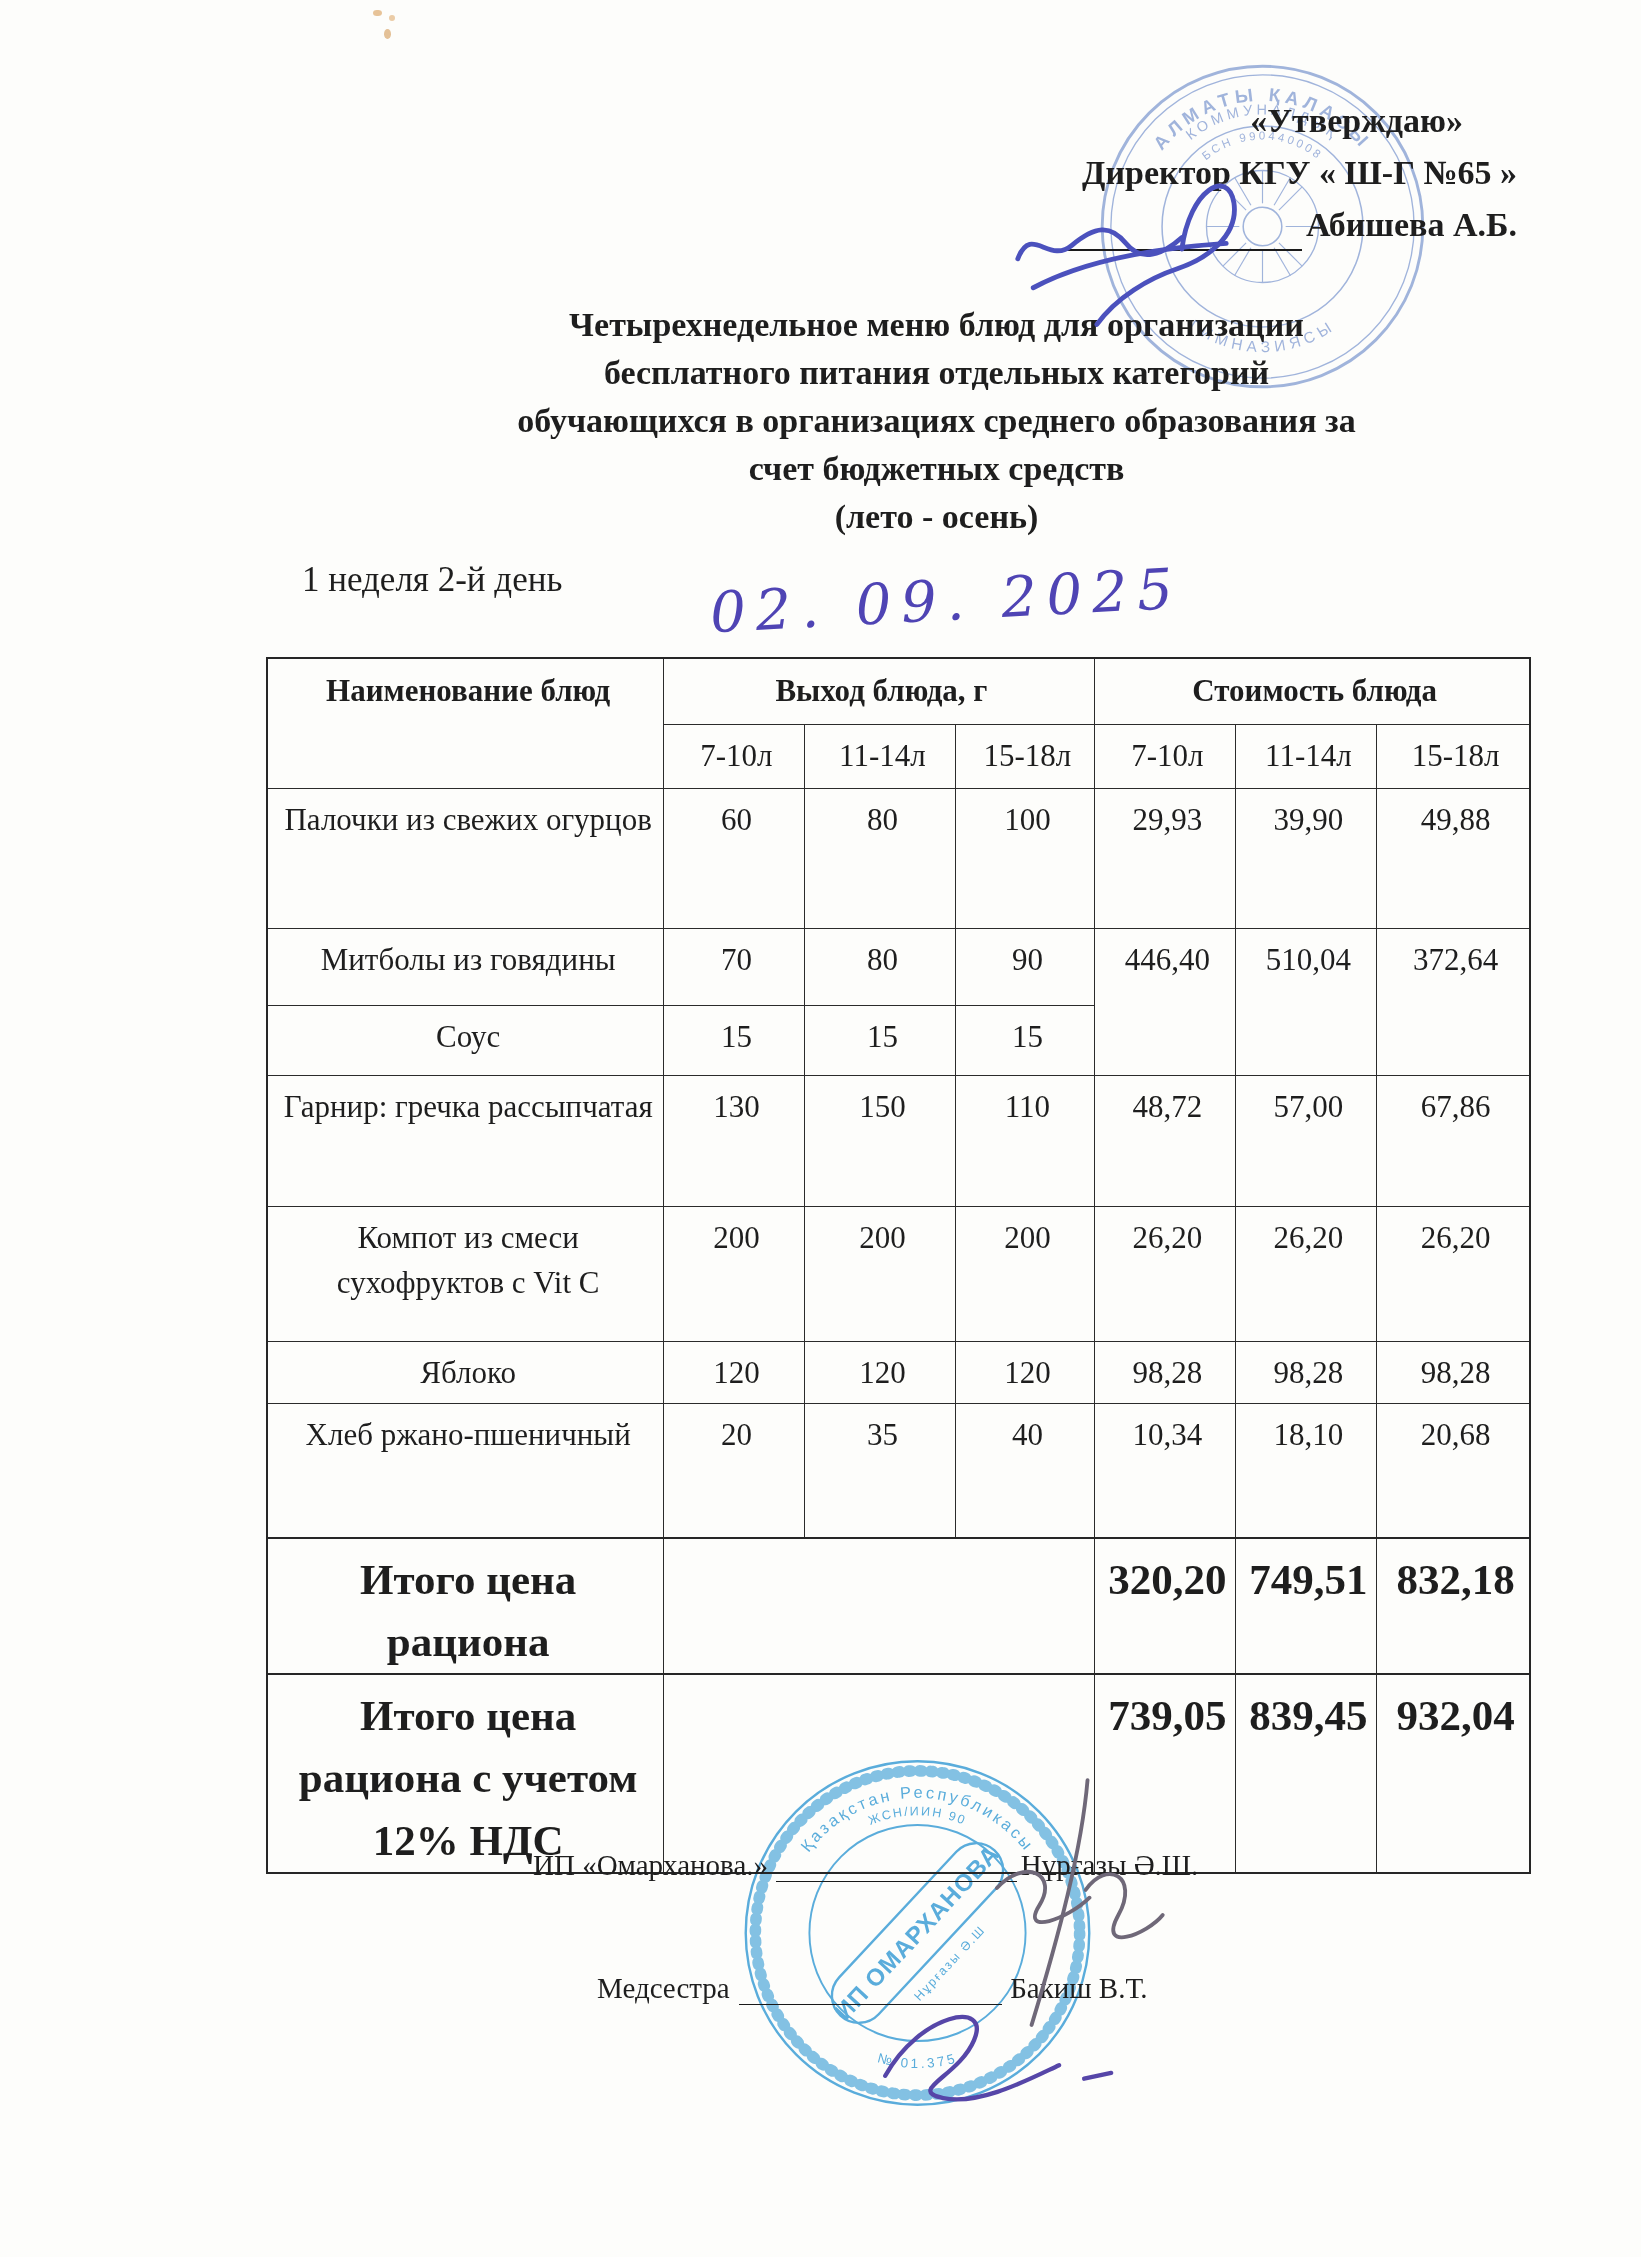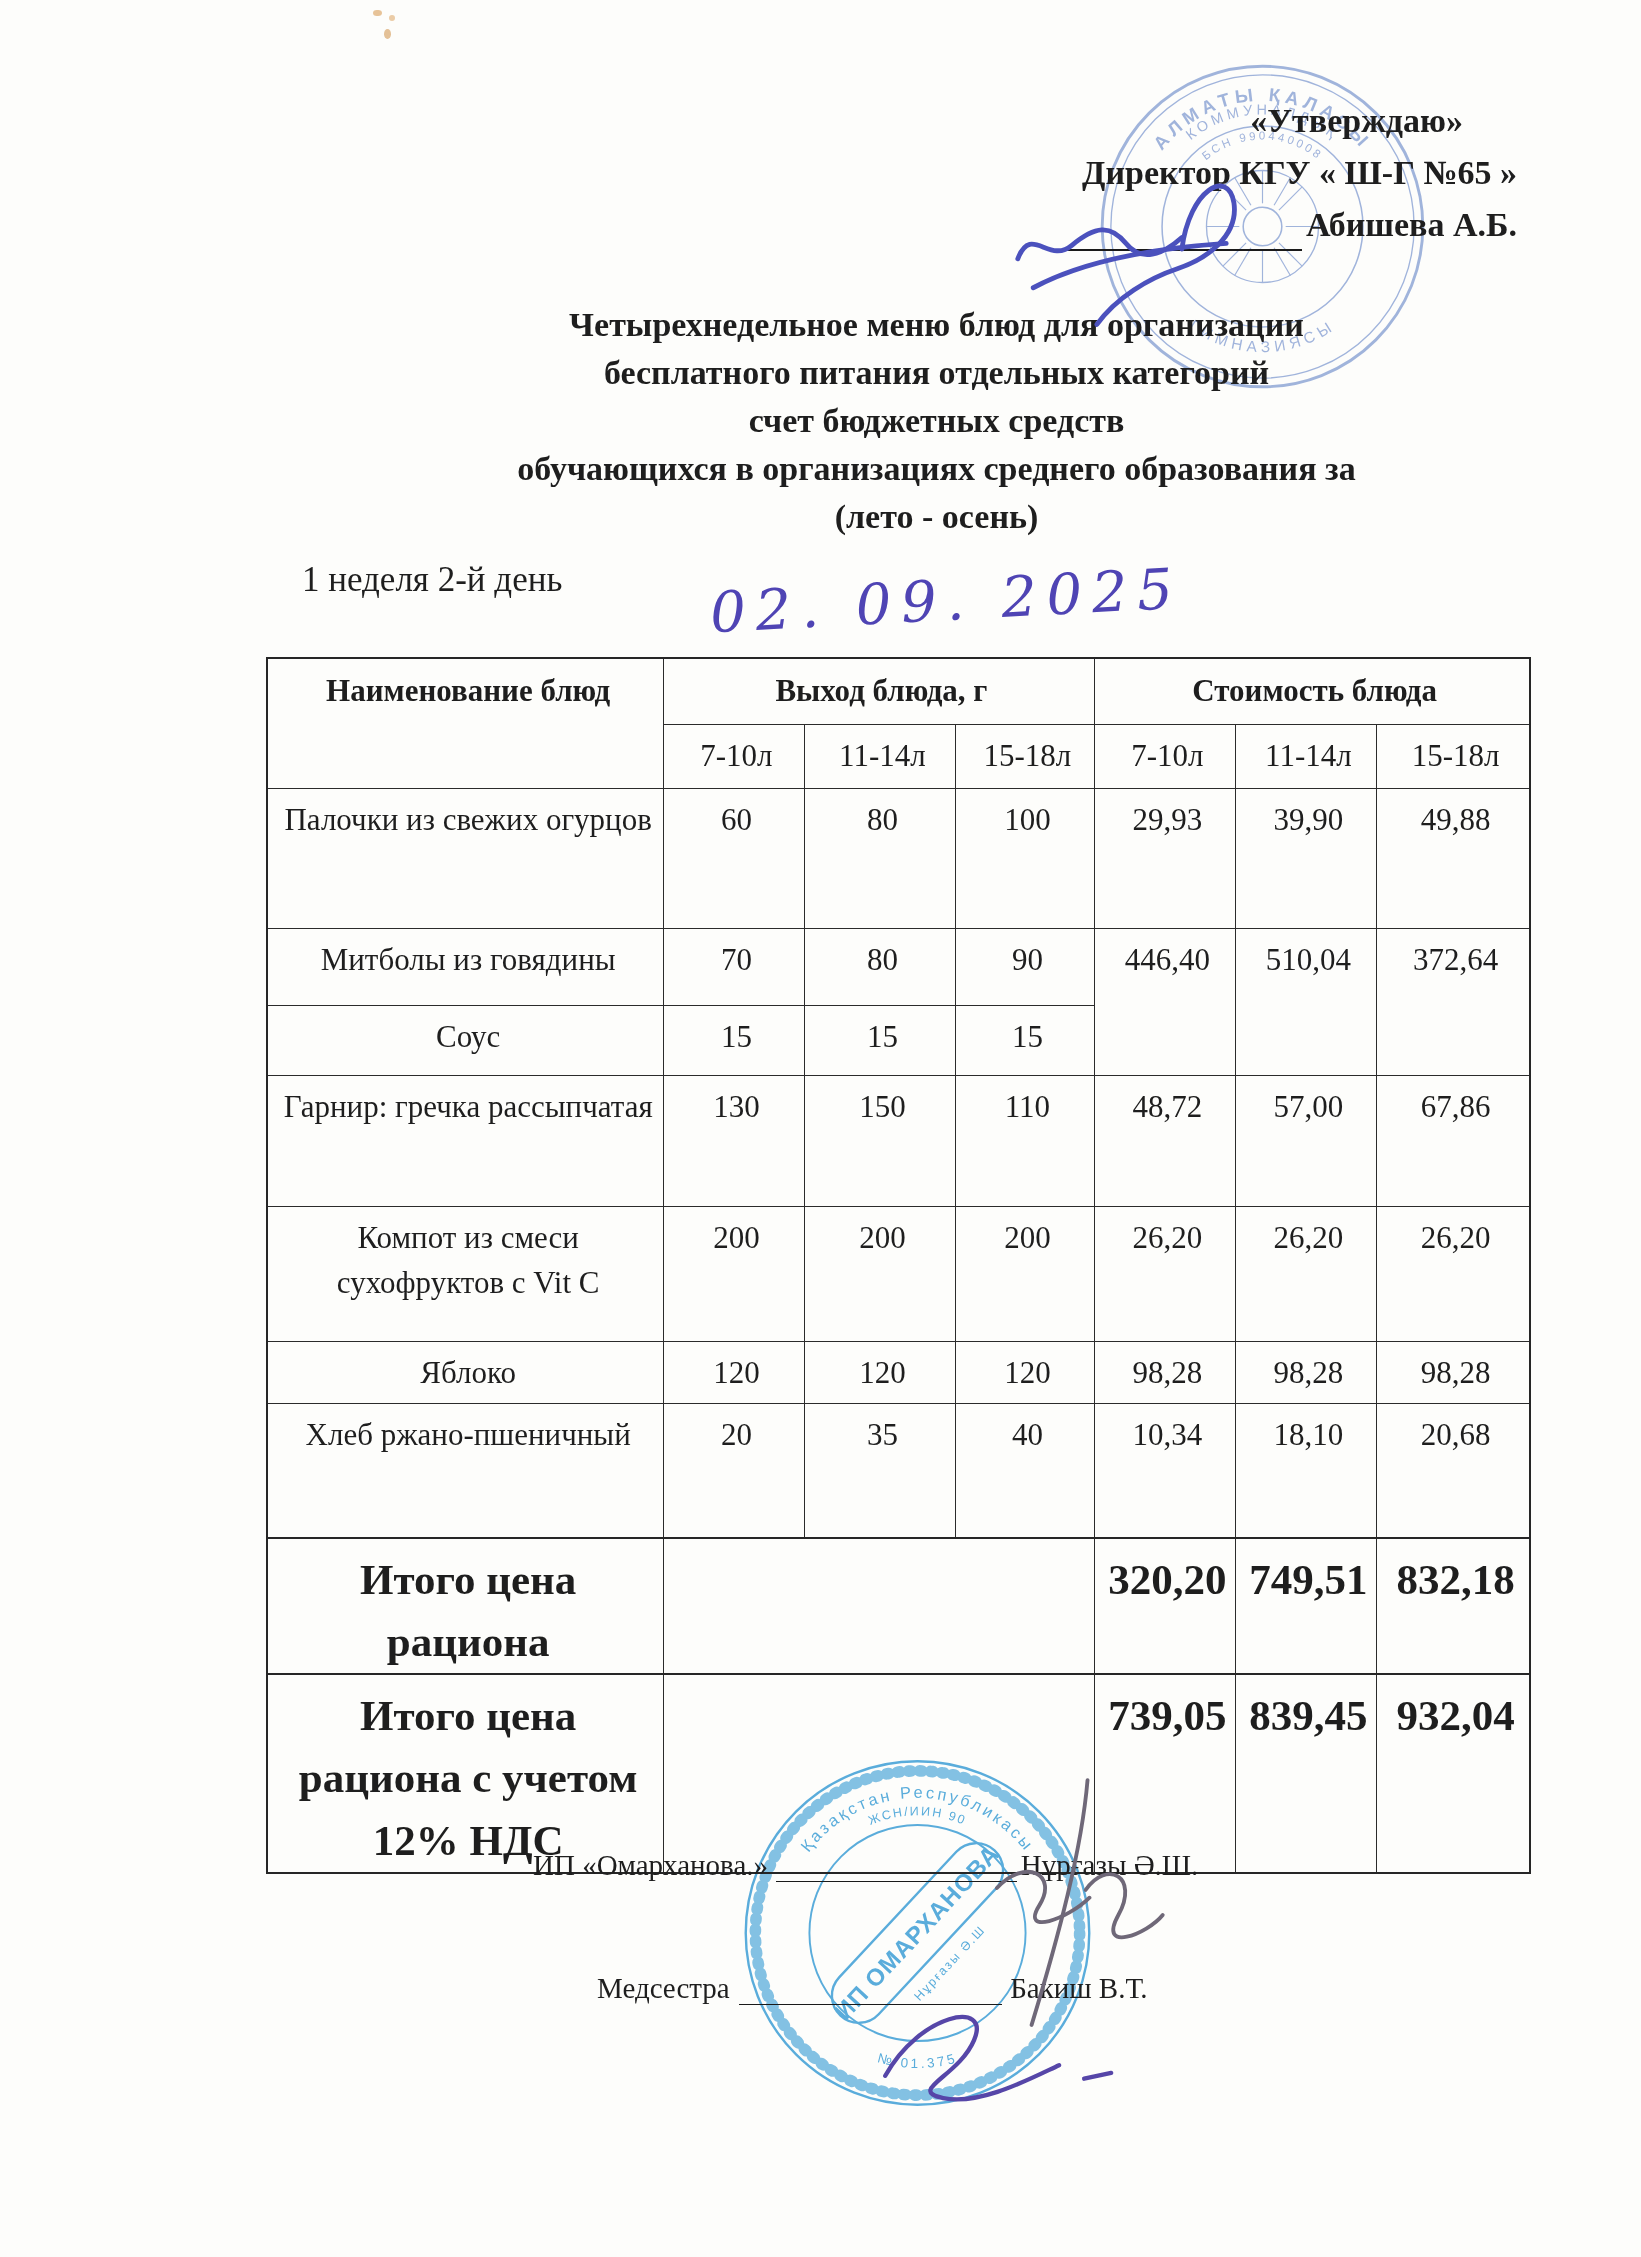--- a/index.html
+++ b/index.html
@@ -132,22 +132,22 @@
     <g fill="none" stroke="#4b51bd" stroke-width="5" stroke-linecap="round">
       <path d="M14,120 C28,84 46,126 70,106 S110,84 126,104 S164,116 184,98"></path>
       <path d="M184,110 C192,48 232,26 238,62 C243,96 210,120 180,130 C150,140 116,160 96,188"></path>
       <path d="M30,150 C90,118 170,108 230,104"></path>
     </g>
   </svg>
 
   <div class="title">
     <div>Четырехнедельное меню блюд для организации</div>
     <div>бесплатного питания отдельных категорий</div>
+    <div>обучающихся в организациях среднего образования за</div>
     <div>счет бюджетных средств</div>
-    <div>обучающихся в организациях среднего образования за</div>
     <div>(лето - осень)</div>
   </div>
 
   <div class="week">1 неделя 2-й день</div>
   <div class="hand-date">02. 09. 2025</div>
 
   <table class="menu">
     <colgroup>
       <col style="width:396px">
         <col style="width:141px">

